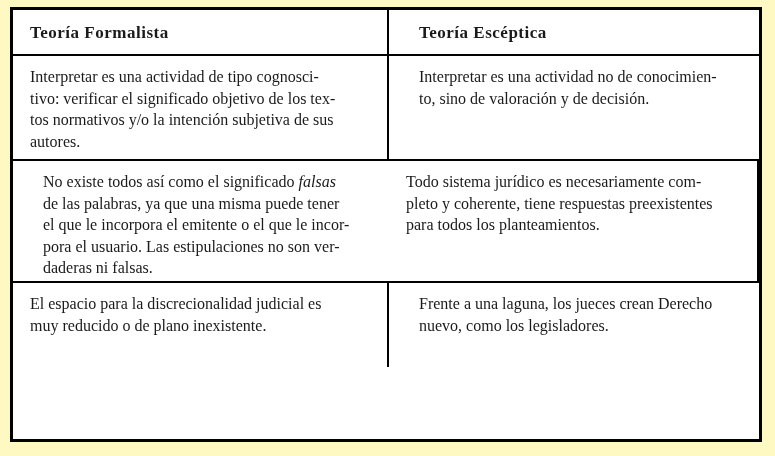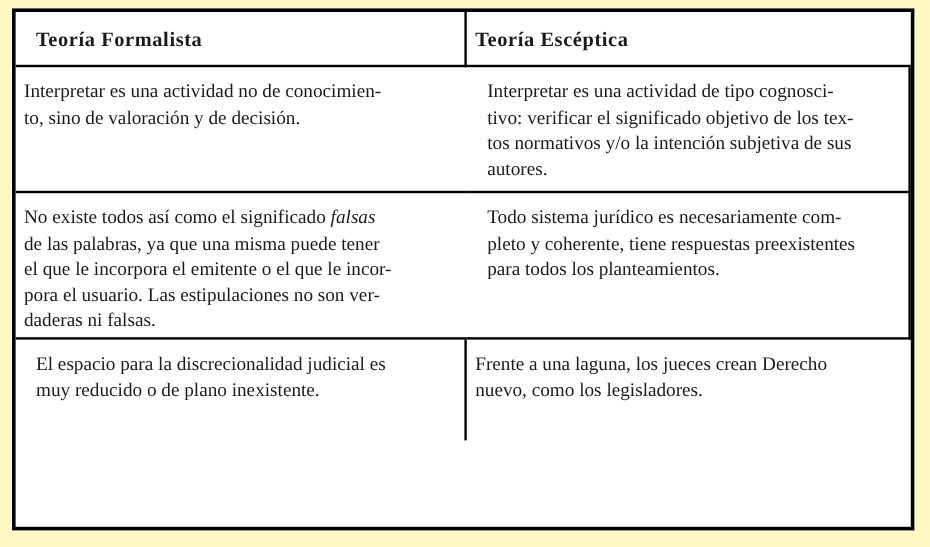--- a/index.html
+++ b/index.html
@@ -27,44 +27,44 @@
   }
   .cell {
     border-bottom: 2px solid #000000;
     padding: 10px 4px 0 17px;
     font-size: 16px;
     line-height: 21.5px;
     white-space: pre;
     overflow: visible;
   }
   .col-l { border-right: 2px solid #000000; }
-  .col-r { padding-left: 7px; }
+  .col-r { padding-left: 30px; }
   .row-last { border-bottom: none; }
   .header {
     font-weight: bold;
     font-size: 17px;
     padding-top: 12px;
     letter-spacing: 0.5px;
   }
   .cell em { font-style: italic; }
 </style>
 </head>
 <body>
 
 <div class="page">
   <div class="doc-table">
     <div class="cell header col-l">Teoría Formalista</div>
     <div class="cell header col-r">Teoría Escéptica</div>
 
-    <div class="cell col-r">Interpretar es una actividad no de conocimien-
-to, sino de valoración y de decisión.</div>
     <div class="cell col-l">Interpretar es una actividad de tipo cognosci-
 tivo: verificar el significado objetivo de los tex-
 tos normativos y/o la intención subjetiva de sus
 autores.</div>
+    <div class="cell col-r">Interpretar es una actividad no de conocimien-
+to, sino de valoración y de decisión.</div>
 
     <div class="cell col-r"><span>No existe todos así como el significado </span><em>falsas</em><span>
 de las palabras, ya que una misma puede tener
 el que le incorpora el emitente o el que le incor-
 pora el usuario. Las estipulaciones no son ver-
 daderas ni falsas.</span></div>
 
     <div class="cell col-l">Todo sistema jurídico es necesariamente com-
 pleto y coherente, tiene respuestas preexistentes
 para todos los planteamientos.</div>

